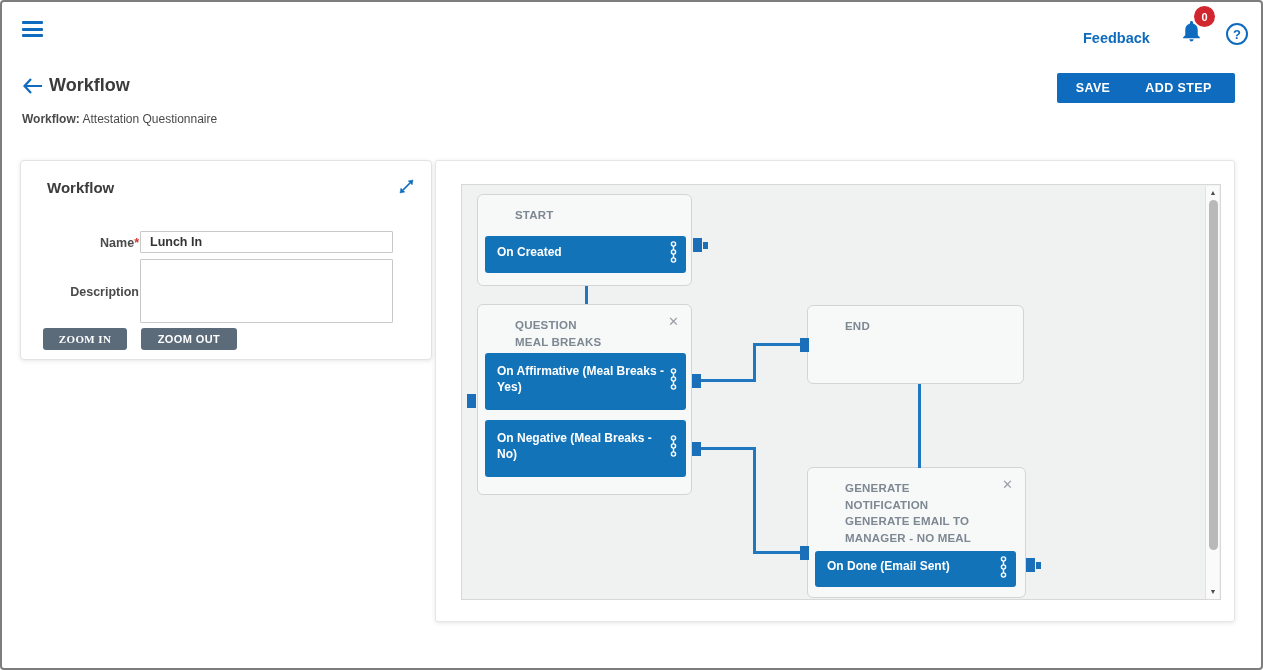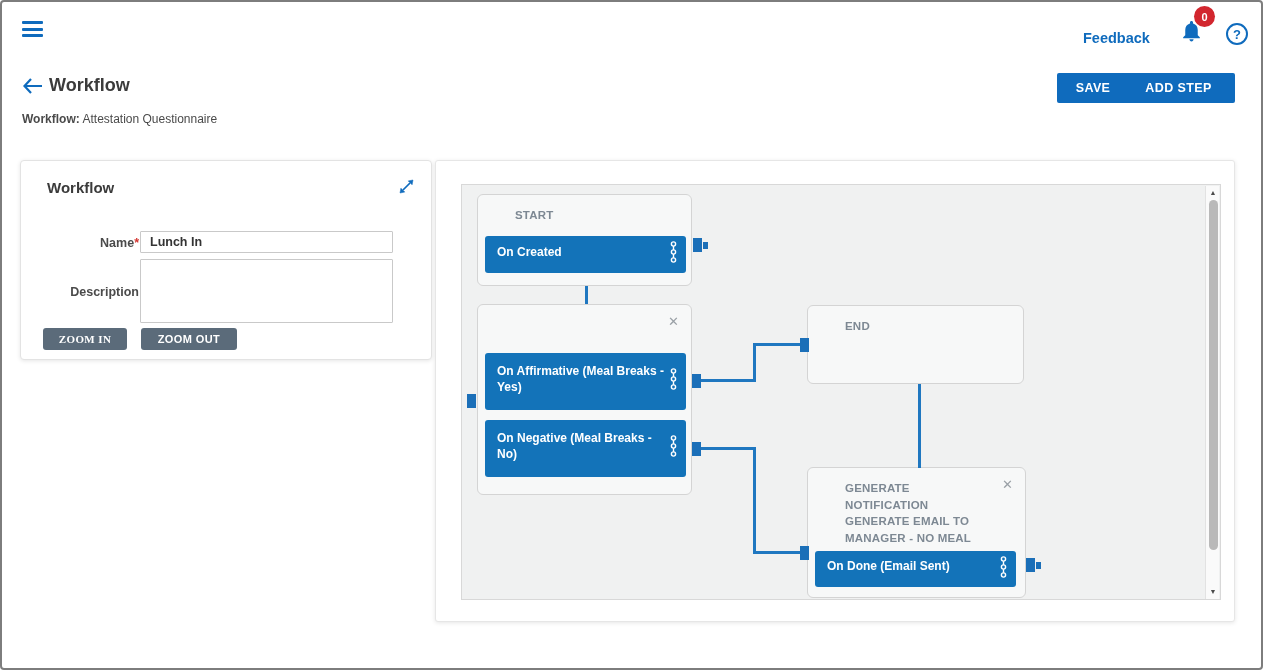--- a/index.html
+++ b/index.html
@@ -128,20 +128,24 @@
                   <circle cx="4.5" cy="20" r="2.1"></circle>
                   <line x1="4.5" y1="6.1" x2="4.5" y2="9.9"></line>
                   <line x1="4.5" y1="14.1" x2="4.5" y2="17.9"></line>
                 </g>
               </svg>
           </span>
         </div>
       </div>
 
       <div class="node" style="left:15px;top:119px;width:215px;height:191px">
+        <div class="node-title">
+          <div>QUESTION</div>
+          <div class="node-name">MEAL BREAKS</div>
+        </div>
         <span class="node-close">✕</span>
         <div class="step-btn" style="top:48px;height:57px">
           <span class="step-label">On Affirmative (Meal Breaks - Yes)</span>
           <span class="dots-icon">
             <svg width="9" height="24" viewBox="0 0 9 24">
                 <g fill="none" stroke="#fff" stroke-width="1.4">
                   <circle cx="4.5" cy="4" r="2.1"></circle>
                   <circle cx="4.5" cy="12" r="2.1"></circle>
                   <circle cx="4.5" cy="20" r="2.1"></circle>
                   <line x1="4.5" y1="6.1" x2="4.5" y2="9.9"></line>

